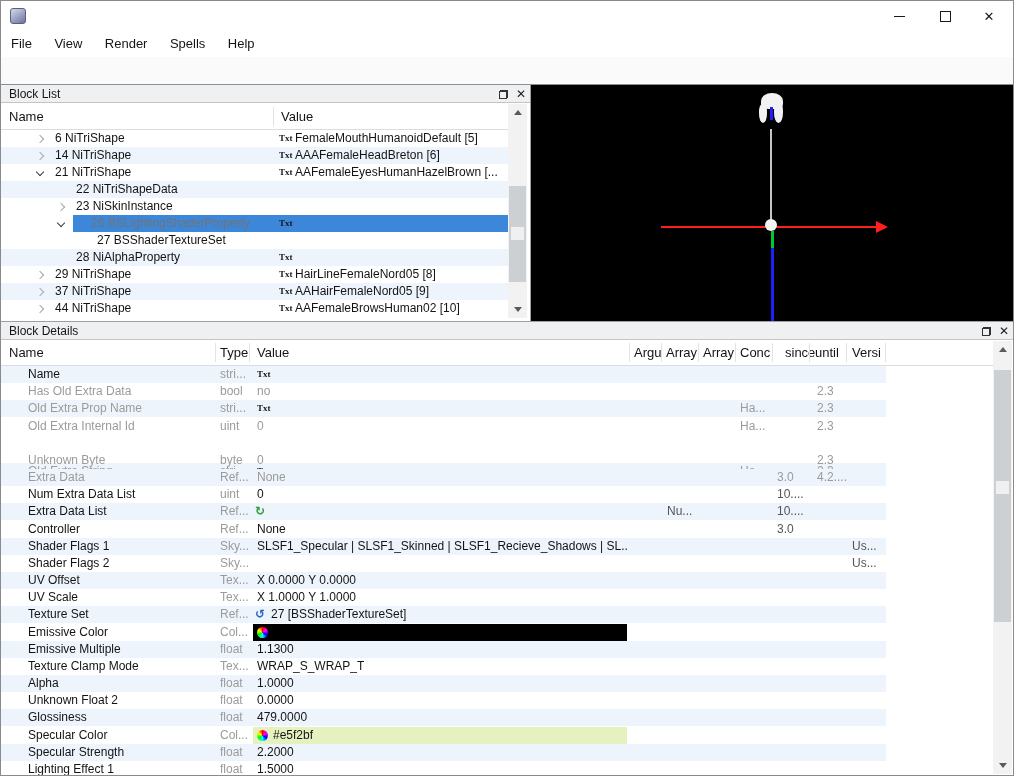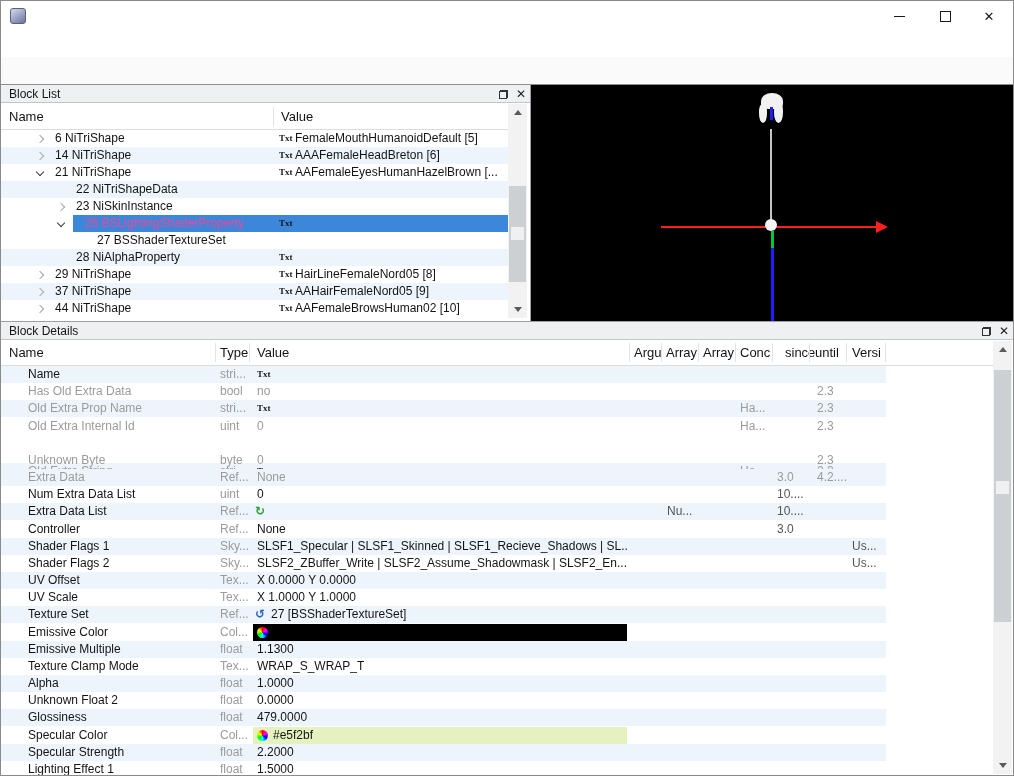--- a/index.html
+++ b/index.html
@@ -107,20 +107,27 @@
         <div class="glyph-min"></div>
       </div>
     <div class="win-btn btn-max">
         <div class="glyph-max"></div>
       </div>
     <div class="win-btn btn-close">
         <div class="glyph-close">✕</div>
       </div>
   </div>
 
+  <div class="menubar">
+    <span class="menu-item">File</span>
+    <span class="menu-item">View</span>
+    <span class="menu-item">Render</span>
+    <span class="menu-item">Spells</span>
+    <span class="menu-item">Help</span>
+  </div>
 
   <div class="toolbar">
     <div class="tb-sep" style="left:4px"></div>
     <div class="tb-btn" style="left:12px;width:40px">Load</div>
     <div class="tb-field" style="left:54px;width:144px">yrim.esp\00000D67.NIF</div>
     <div class="tb-sep" style="left:200px"></div>
     <div class="tb-field" style="left:204px;width:141px;border-color:#2f2f2f">yrim.esp\00000D67.NIF</div>
     <div class="tb-btn" style="left:349px;width:48px">Save As</div>
     <div class="tb-sep" style="left:402px"></div>
 
@@ -234,21 +241,21 @@
         <div class="bl-row stripe" style="top: 51px;">
           <span style="left: 75px;">22 NiTriShapeData</span>
         </div>
         <div class="bl-row" style="top: 68px;">
           <span class="chev" style="left: 57px;"></span>
           <span style="left: 75px;">23 NiSkinInstance</span>
         </div>
         <div class="bl-row" style="top: 85px;">
           <div class="sel-bar"></div>
           <span class="chev open" style="left: 57px;"></span>
-          <span style="left: 84px; color: #ec4899;">26 BSLightingShaderProperty</span>
+          <span style="left: 90px; color: #737373;">26 BSLightingShaderProperty</span>
           <span class="txt-chip" style="left: 278px;">Txt</span>
         </div>
         <div class="bl-row" style="top: 102px;">
           <span style="left: 96px;">27 BSShaderTextureSet</span>
         </div>
         <div class="bl-row stripe" style="top: 119px;">
           <span style="left: 75px;">28 NiAlphaProperty</span>
           <span class="txt-chip" style="left: 278px;">Txt</span>
         </div>
         <div class="bl-row" style="top: 136px;">
@@ -396,21 +403,20 @@
         </div>
         <div class="bd-row stripe" style="top: 171.667px; height: 17.1667px;">
           <span class="c-name">Shader Flags 1</span>
           <span class="c-type">Sky...</span>
           <span class="c-val">SLSF1_Specular | SLSF1_Skinned | SLSF1_Recieve_Shadows | SL...</span>
           <span class="c-versi small">Us...</span>
         </div>
         <div class="bd-row" style="top: 188.833px; height: 17.1667px;">
           <span class="c-name">Shader Flags 2</span>
           <span class="c-type">Sky...</span>
-          <span class="c-val">SLSF2_ZBuffer_Write | SLSF2_Assume_Shadowmask | SLSF2_En...</span>
           <span class="c-versi small">Us...</span>
         </div>
         <div class="bd-row stripe" style="top: 206px; height: 17.1667px;">
           <span class="c-name">UV Offset</span>
           <span class="c-type">Tex...</span>
           <span class="c-val">X 0.0000 Y 0.0000</span>
         </div>
         <div class="bd-row" style="top: 223.167px; height: 17.1667px;">
           <span class="c-name">UV Scale</span>
           <span class="c-type">Tex...</span>

